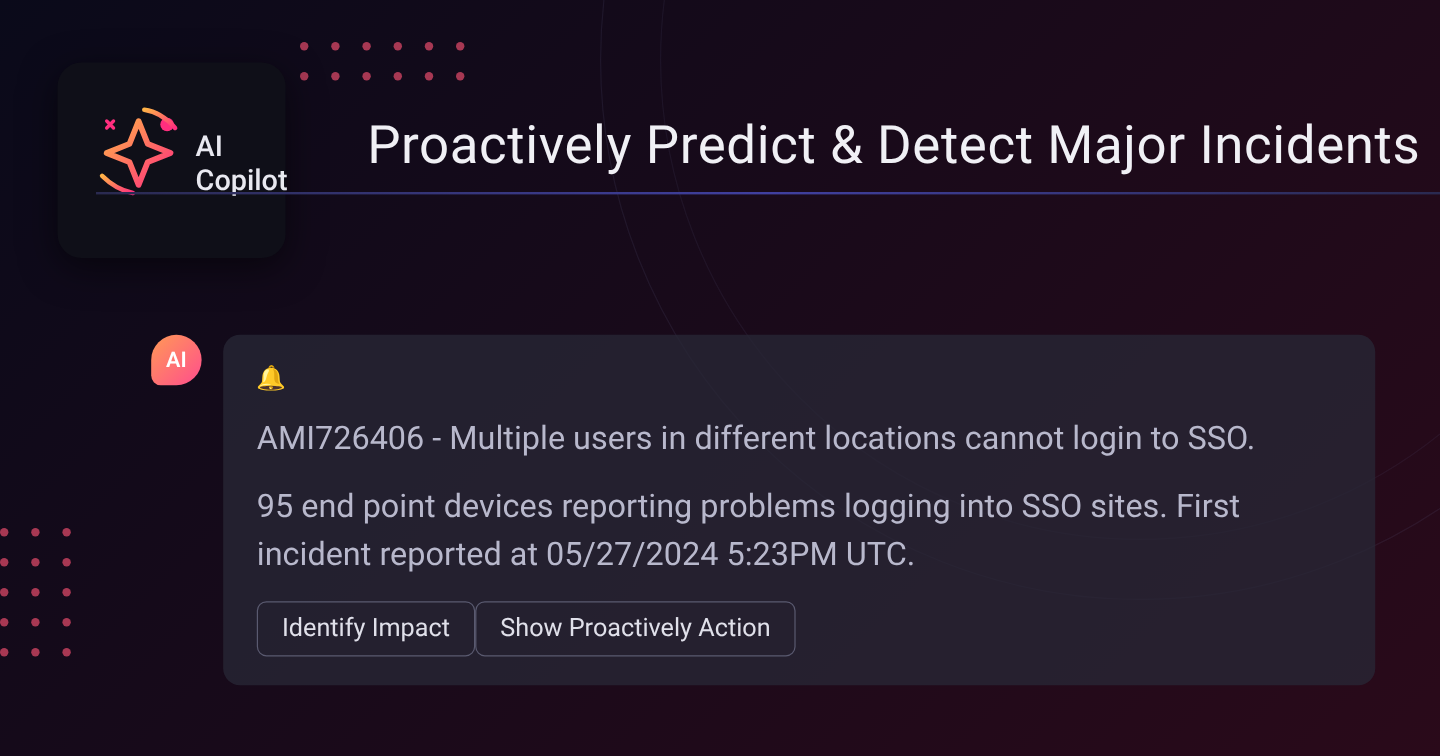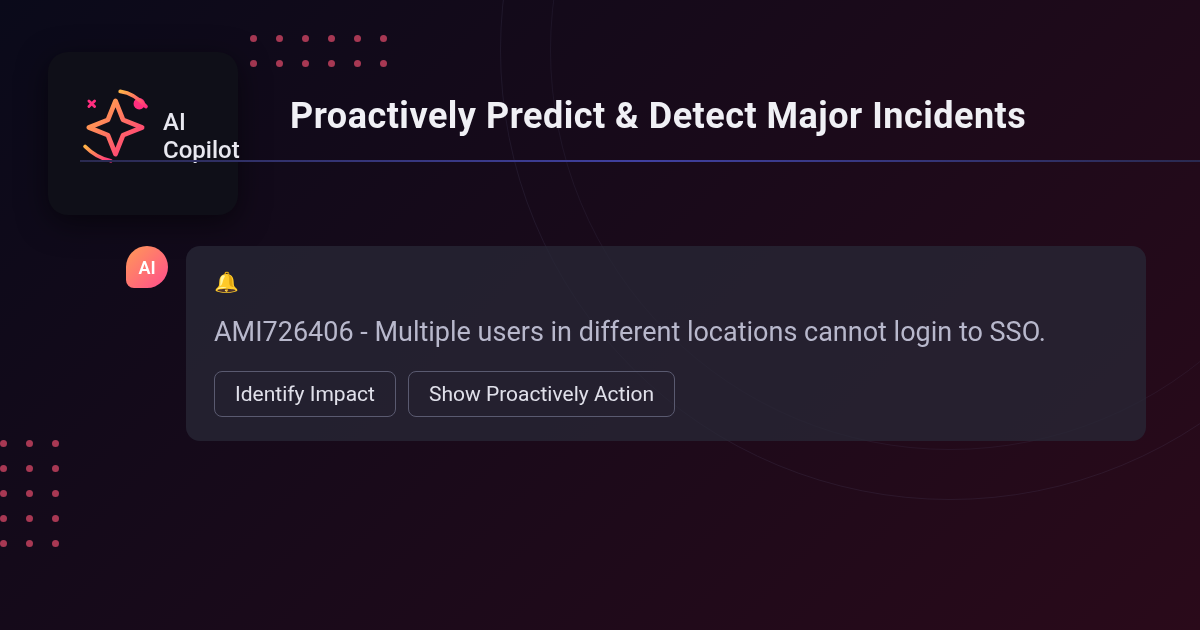--- a/index.html
+++ b/index.html
@@ -72,37 +72,37 @@
   position: relative;
 }
 .copilot-label {
   color: #e8e8f0;
   font-size: 24px;
   font-weight: 500;
 }
 .headline {
   position: absolute;
   top: 95px;
-  left: 290px;
+  left: 306px;
   color: #f0f0f5;
-  font-size: 36px;
-  font-weight: 700;
+  font-size: 44px;
+  font-weight: 400;
   letter-spacing: 0.5px;
 }
 .divider {
   position: absolute;
   top: 160px;
   left: 80px;
   width: 1120px;
   height: 2px;
   background: linear-gradient(90deg, #2a2a50 0%, #4040a0 50%, #2a2a50 100%);
 }
 .chat-row {
   position: absolute;
-  top: 246px;
+  top: 279px;
   left: 126px;
   display: flex;
   gap: 18px;
   align-items: flex-start;
 }
 .avatar {
   width: 42px;
   height: 42px;
   border-radius: 50% 50% 50% 8px;
   background: linear-gradient(135deg, #ff9a56 0%, #ff4d8d 100%);
@@ -136,21 +136,21 @@
   line-height: 1.5;
   margin-bottom: 16px;
 }
 .msg-link {
   color: #4d6dff;
   font-weight: 600;
   cursor: pointer;
 }
 .actions {
   display: flex;
-  gap: 12px;
+  gap: 0;
   margin-top: 18px;
 }
 .action-btn {
   background: transparent;
   border: 1px solid #5a5a70;
   color: #e0e0ea;
   font-size: 21px;
   font-weight: 400;
   padding: 10px 20px;
   border-radius: 8px;
@@ -221,18 +221,19 @@
 
 <div class="chat-row">
   <div class="avatar">
     <span>AI</span>
   </div>
   <div class="message-card">
     <div class="msg-title">
       <span class="bell">🔔</span>
     </div>
     <div class="msg-line">AMI726406 - Multiple users in different locations cannot login to SSO.</div>
+    <div class="msg-line">95 end point devices reporting problems logging into SSO sites. First incident reported at 05/27/2024 5:23PM UTC.</div>
     <div class="actions">
       <button class="action-btn">Identify Impact</button>
       <button class="action-btn">Show Proactively Action</button>
     </div>
   </div>
 </div>
 
 </body></html>

